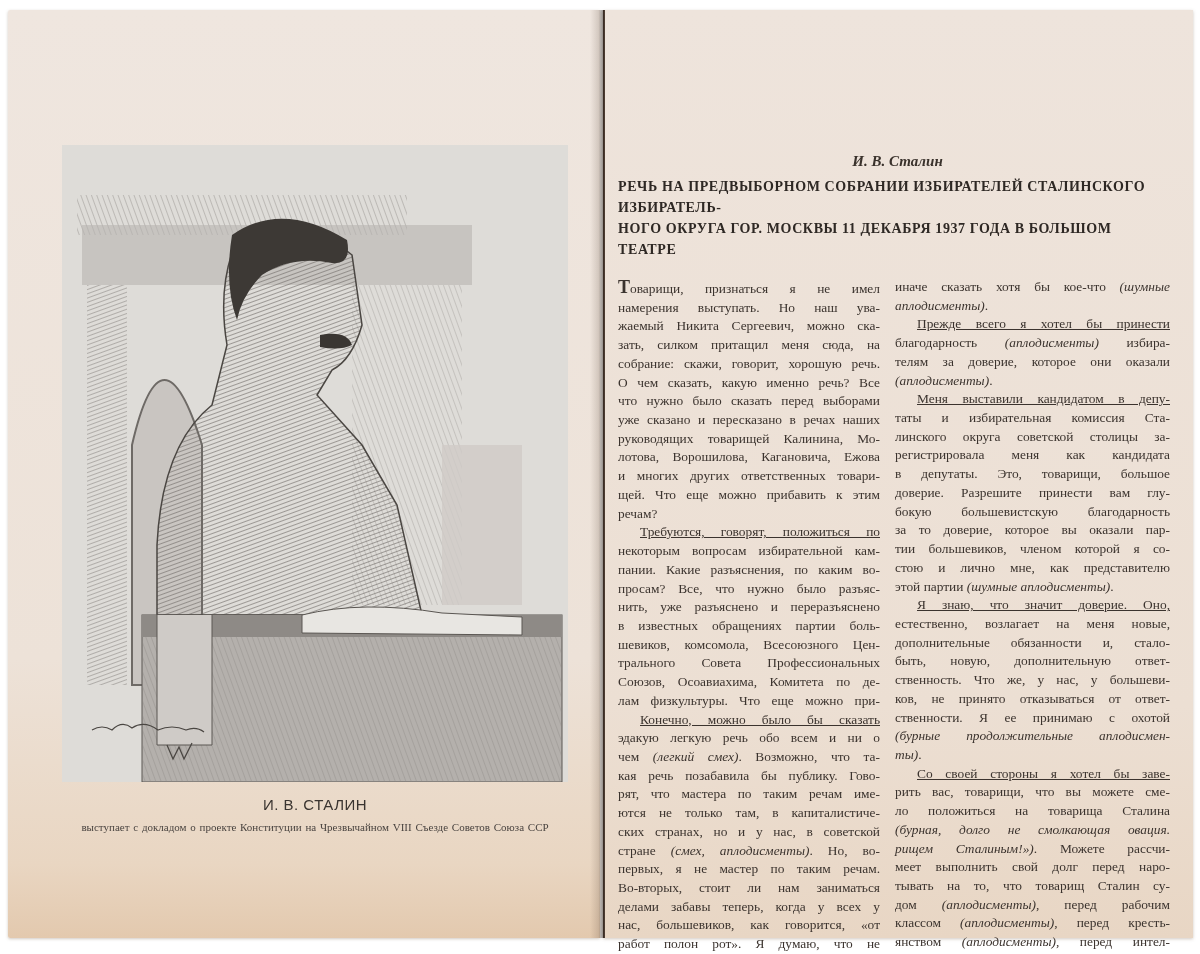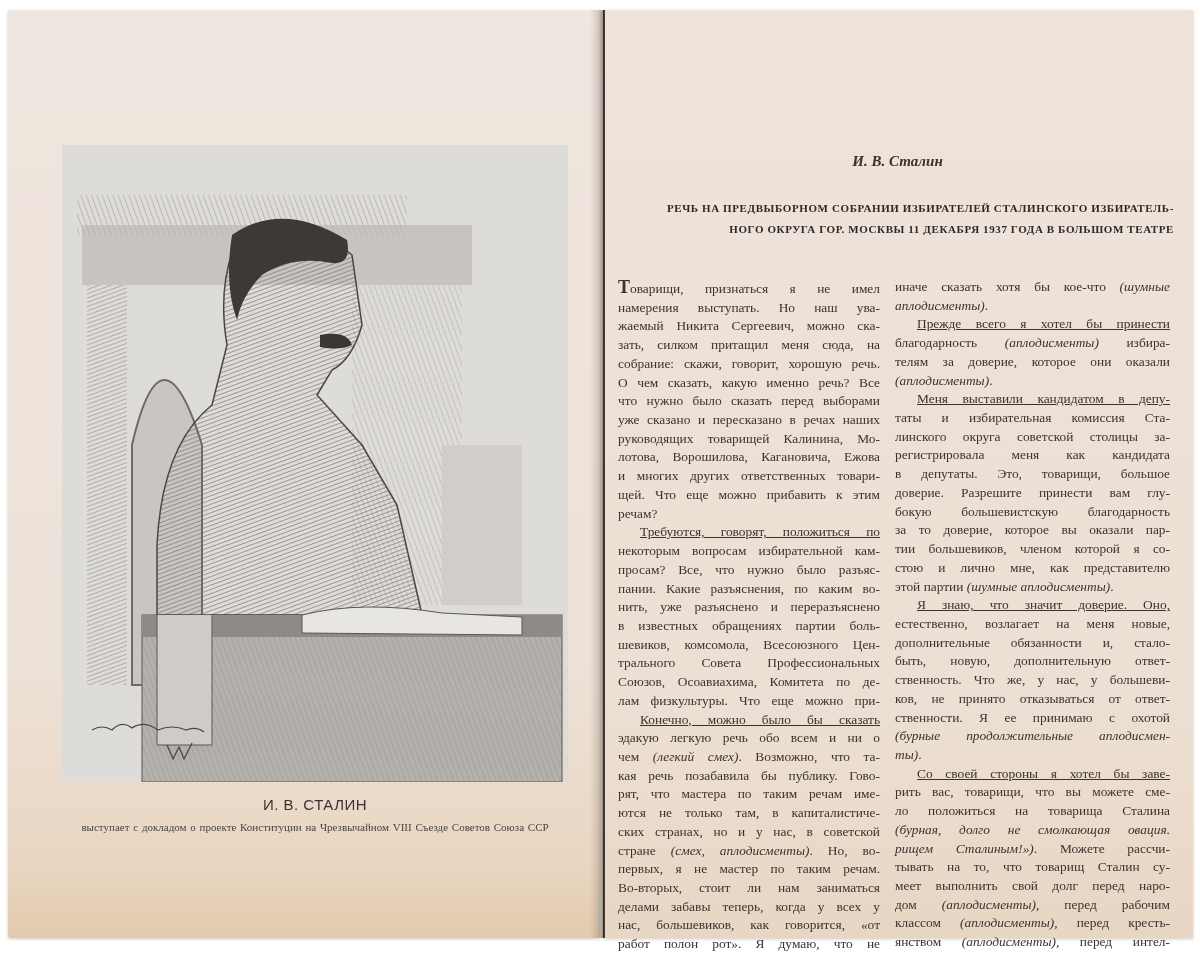--- a/index.html
+++ b/index.html
@@ -43,22 +43,22 @@
     text-align: center; font-family: Liberation Serif, serif;
     font-size: 11px; color: #4a4440; word-spacing: 1px;
   }
   
   .author {
     position: absolute; left: 605px; width: 585px; top: 153px;
     text-align: center; font-style: italic; font-weight: bold;
     font-size: 15px; color: #3a322c;
   }
   .speech-title {
-    position: absolute; left: 618px; width: 556px; top: 198px;
-    text-align: right; font-weight: bold; font-size: 11px;
+    position: absolute; left: 618px; width: 556px; top: 176px;
+    text-align: left; font-weight: bold; font-size: 14px;
     line-height: 21px; color: #2e2824; letter-spacing: 0.6px;
   }
   .column {
     position: absolute; top: 278px;
     font-size: 13.4px; line-height: 18.72px; color: #3b332e;
     text-align: justify;
   }
   .col-left { left: 618px; width: 262px; }
   .col-right { left: 895px; width: 275px; }
   .column .ln { display: block; white-space: nowrap; text-align-last: justify; text-align: justify; }
@@ -126,22 +126,22 @@
     <span class="ln">О чем сказать, какую именно речь? Все</span>
     <span class="ln">что нужно было сказать перед выборами</span>
     <span class="ln">уже сказано и пересказано в речах наших</span>
     <span class="ln">руководящих товарищей Калинина, Мо-</span>
     <span class="ln">лотова, Ворошилова, Кагановича, Ежова</span>
     <span class="ln">и многих других ответственных товари-</span>
     <span class="ln">щей. Что еще можно прибавить к этим</span>
     <span class="ln last">речам?</span>
     <span class="ln indent">Требуются, говорят, положиться по</span>
     <span class="ln">некоторым вопросам избирательной кам-</span>
+    <span class="ln">пании. Какие разъяснения, по каким во-</span>
     <span class="ln">просам? Все, что нужно было разъяс-</span>
-    <span class="ln">пании. Какие разъяснения, по каким во-</span>
     <span class="ln">нить, уже разъяснено и переразъяснено</span>
     <span class="ln">в известных обращениях партии боль-</span>
     <span class="ln">шевиков, комсомола, Всесоюзного Цен-</span>
     <span class="ln">трального Совета Профессиональных</span>
     <span class="ln">Союзов, Осоавиахима, Комитета по де-</span>
     <span class="ln">лам физкультуры. Что еще можно при-</span>
     <span class="ln indent">Конечно, можно было бы сказать</span>
     <span class="ln">эдакую легкую речь обо всем и ни о</span>
     <span class="ln">чем <span class="it">(легкий смех)</span>. Возможно, что та-</span>
     <span class="ln">кая речь позабавила бы публику. Гово-</span>
@@ -180,18 +180,18 @@
     <span class="ln">ственность. Что же, у нас, у большеви-</span>
     <span class="ln">ков, не принято отказываться от ответ-</span>
     <span class="ln">ственности. Я ее принимаю с охотой</span>
     <span class="ln"><span class="it">(бурные продолжительные аплодисмен-</span></span>
     <span class="ln last"><span class="it">ты)</span>.</span>
     <span class="ln indent">Со своей стороны я хотел бы заве-</span>
     <span class="ln">рить вас, товарищи, что вы можете сме-</span>
     <span class="ln">ло положиться на товарища Сталина</span>
     <span class="ln"><span class="it">(бурная, долго не смолкающая овация.</span></span>
     <span class="ln"><span class="it">рищем Сталиным!»)</span>. Можете рассчи-</span>
+    <span class="ln">меет выполнить свой долг перед наро-</span>
     <span class="ln">тывать на то, что товарищ Сталин су-</span>
-    <span class="ln">меет выполнить свой долг перед наро-</span>
     <span class="ln">дом <span class="it">(аплодисменты)</span>, перед рабочим</span>
     <span class="ln">классом <span class="it">(аплодисменты)</span>, перед кресть-</span>
     <span class="ln">янством <span class="it">(аплодисменты)</span>, перед интел-</span>
   </div>
 
 </body></html>

